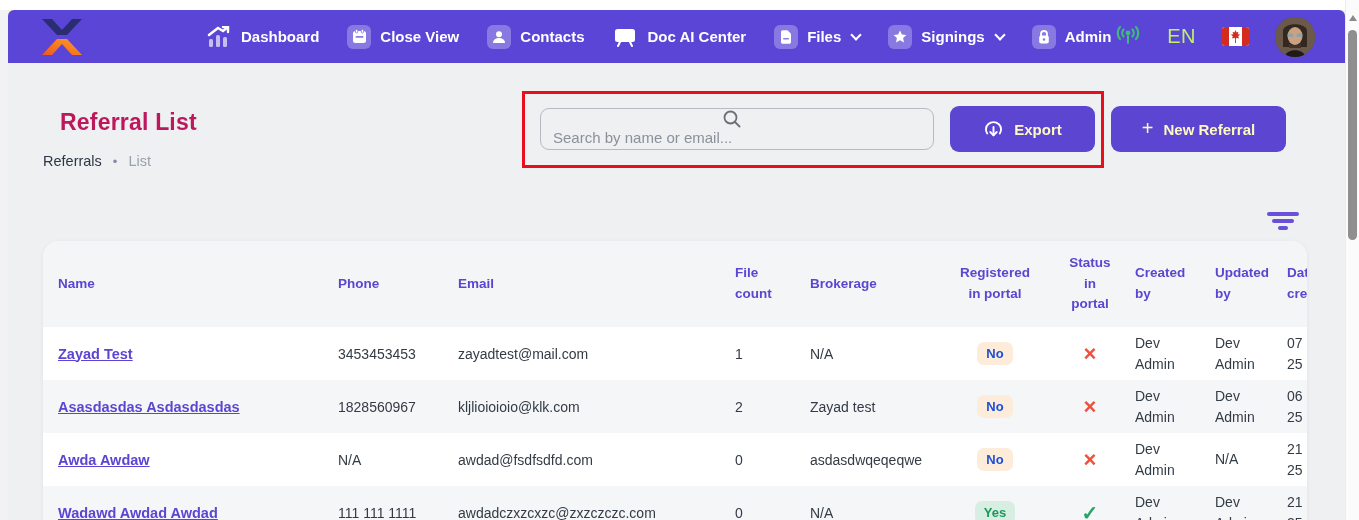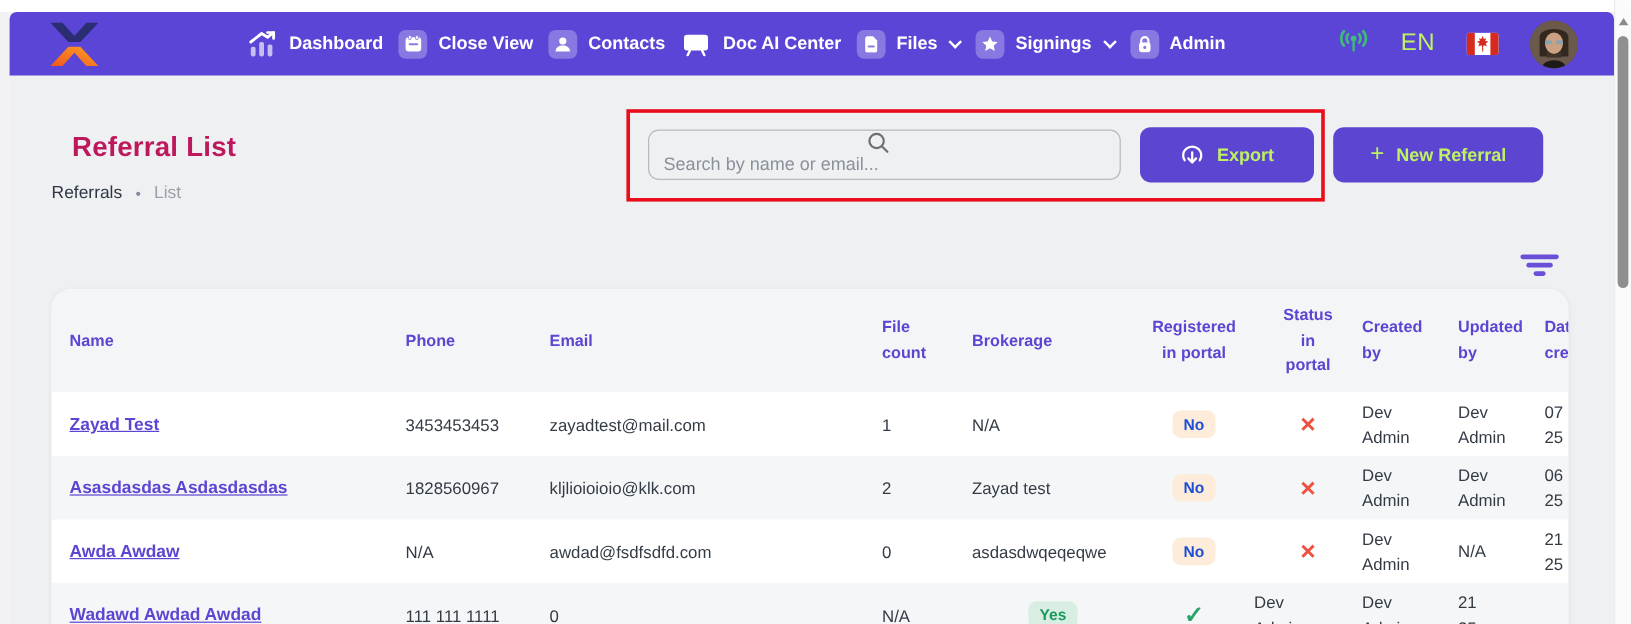--- a/index.html
+++ b/index.html
@@ -8,21 +8,21 @@
   #app { position:relative; width:1359px; height:520px; background:#eef0f2; overflow:hidden; }
 
   
   .top-strip { position:absolute; left:0; top:0; width:1359px; height:10px; background:#ffffff; }
   .left-strip { position:absolute; left:0; top:10px; width:8px; height:510px; background:#f2f2f4; }
 
   
   .navbar { position:absolute; left:8px; top:10px; width:1337px; height:53px;
     background:#5b45d6; border-radius:6px 6px 0 0; display:flex; align-items:center; }
   .logo { margin-left:28px; width:52px; height:40px; flex:0 0 auto; }
-  .nav-menu { display:flex; align-items:center; gap:13px; margin-left:118px; }
+  .nav-menu { display:flex; align-items:center; gap:28px; margin-left:118px; }
   .nav-item { display:flex; align-items:center; gap:9px; color:#ffffff; font-size:15px;
     font-weight:700; cursor:pointer; white-space:nowrap; }
   .nav-badge { width:24px; height:24px; border-radius:6px; background:rgba(255,255,255,0.28);
     display:flex; align-items:center; justify-content:center; }
   .nav-badge svg, .nav-plain svg { display:block; }
   .nav-plain { width:26px; height:24px; display:flex; align-items:center; justify-content:center; }
   .chev { width:8px; height:8px; border-right:2px solid #ffffff; border-bottom:2px solid #ffffff;
     transform:rotate(45deg); margin-top:-4px; margin-left:2px; }
   .nav-right { margin-left:auto; margin-right:30px; display:flex; align-items:center; gap:26px; }
   .lang { color:#bef264; font-weight:400; font-size:20px; letter-spacing:0.5px; }
@@ -43,21 +43,21 @@
     border:3px solid #ea0d1b; pointer-events:none; }
 
   
   .search-box { position:absolute; left:540px; top:108px; width:394px; height:42px;
     border:1.5px solid #b6bac1; border-radius:9px; display:flex; align-items:center;
     padding:0 12px; background:transparent;flex-direction:column; }
   .search-box input { border:none; outline:none; background:transparent; font-size:15px;
     color:#4a515b; width:100%; font-family:"Liberation Sans", sans-serif; }
   .search-box input::placeholder { color:#8b919b; }
   .btn { position:absolute; height:46px; top:106px; background:#5b45d1; border:none;
-    border-radius:9px; color:#bef264; font-size:15px; font-weight:700; cursor:pointer;
+    border-radius:9px; color:#fef9c3; font-size:15px; font-weight:700; cursor:pointer;
     display:flex; align-items:center; justify-content:center; gap:10px;
     font-family:"Liberation Sans", sans-serif; }
   .btn-export { left:950px; width:145px; }
   .btn-new { left:1111px; width:175px; }
   .plus-glyph { font-size:20px; font-weight:400; line-height:1; margin-top:-2px; }
 
   
   .filter-icon { position:absolute; left:1266px; top:212px; width:34px; height:20px; cursor:pointer; }
   .filter-icon span { position:absolute; left:50%; transform:translateX(-50%);
     height:3.5px; border-radius:2px; background:#6a4fd8; display:block; }
@@ -337,20 +337,21 @@
       <div class="cell-by">N/A</div>
       <div class="cell-date">
         <div>21</div>
           <div>25</div>
       </div>
     </div>
 
     <div class="tgrid-row trow alt">
       <div><span class="name-link">Wadawd Awdad Awdad</span></div>
       <div>111 111 1111</div>
+      <div>awdadczxzcxzc@zxzczczc.com</div>
       <div>0</div>
       <div>N/A</div>
       <div class="cell-center"><span class="badge yes">Yes</span></div>
       <div class="cell-center"><span class="status-glyph ok">✓</span></div>
       <div class="cell-by">Dev Admin</div>
       <div class="cell-by">Dev Admin</div>
       <div class="cell-date">
         <div>21</div>
           <div>25</div>
       </div>

